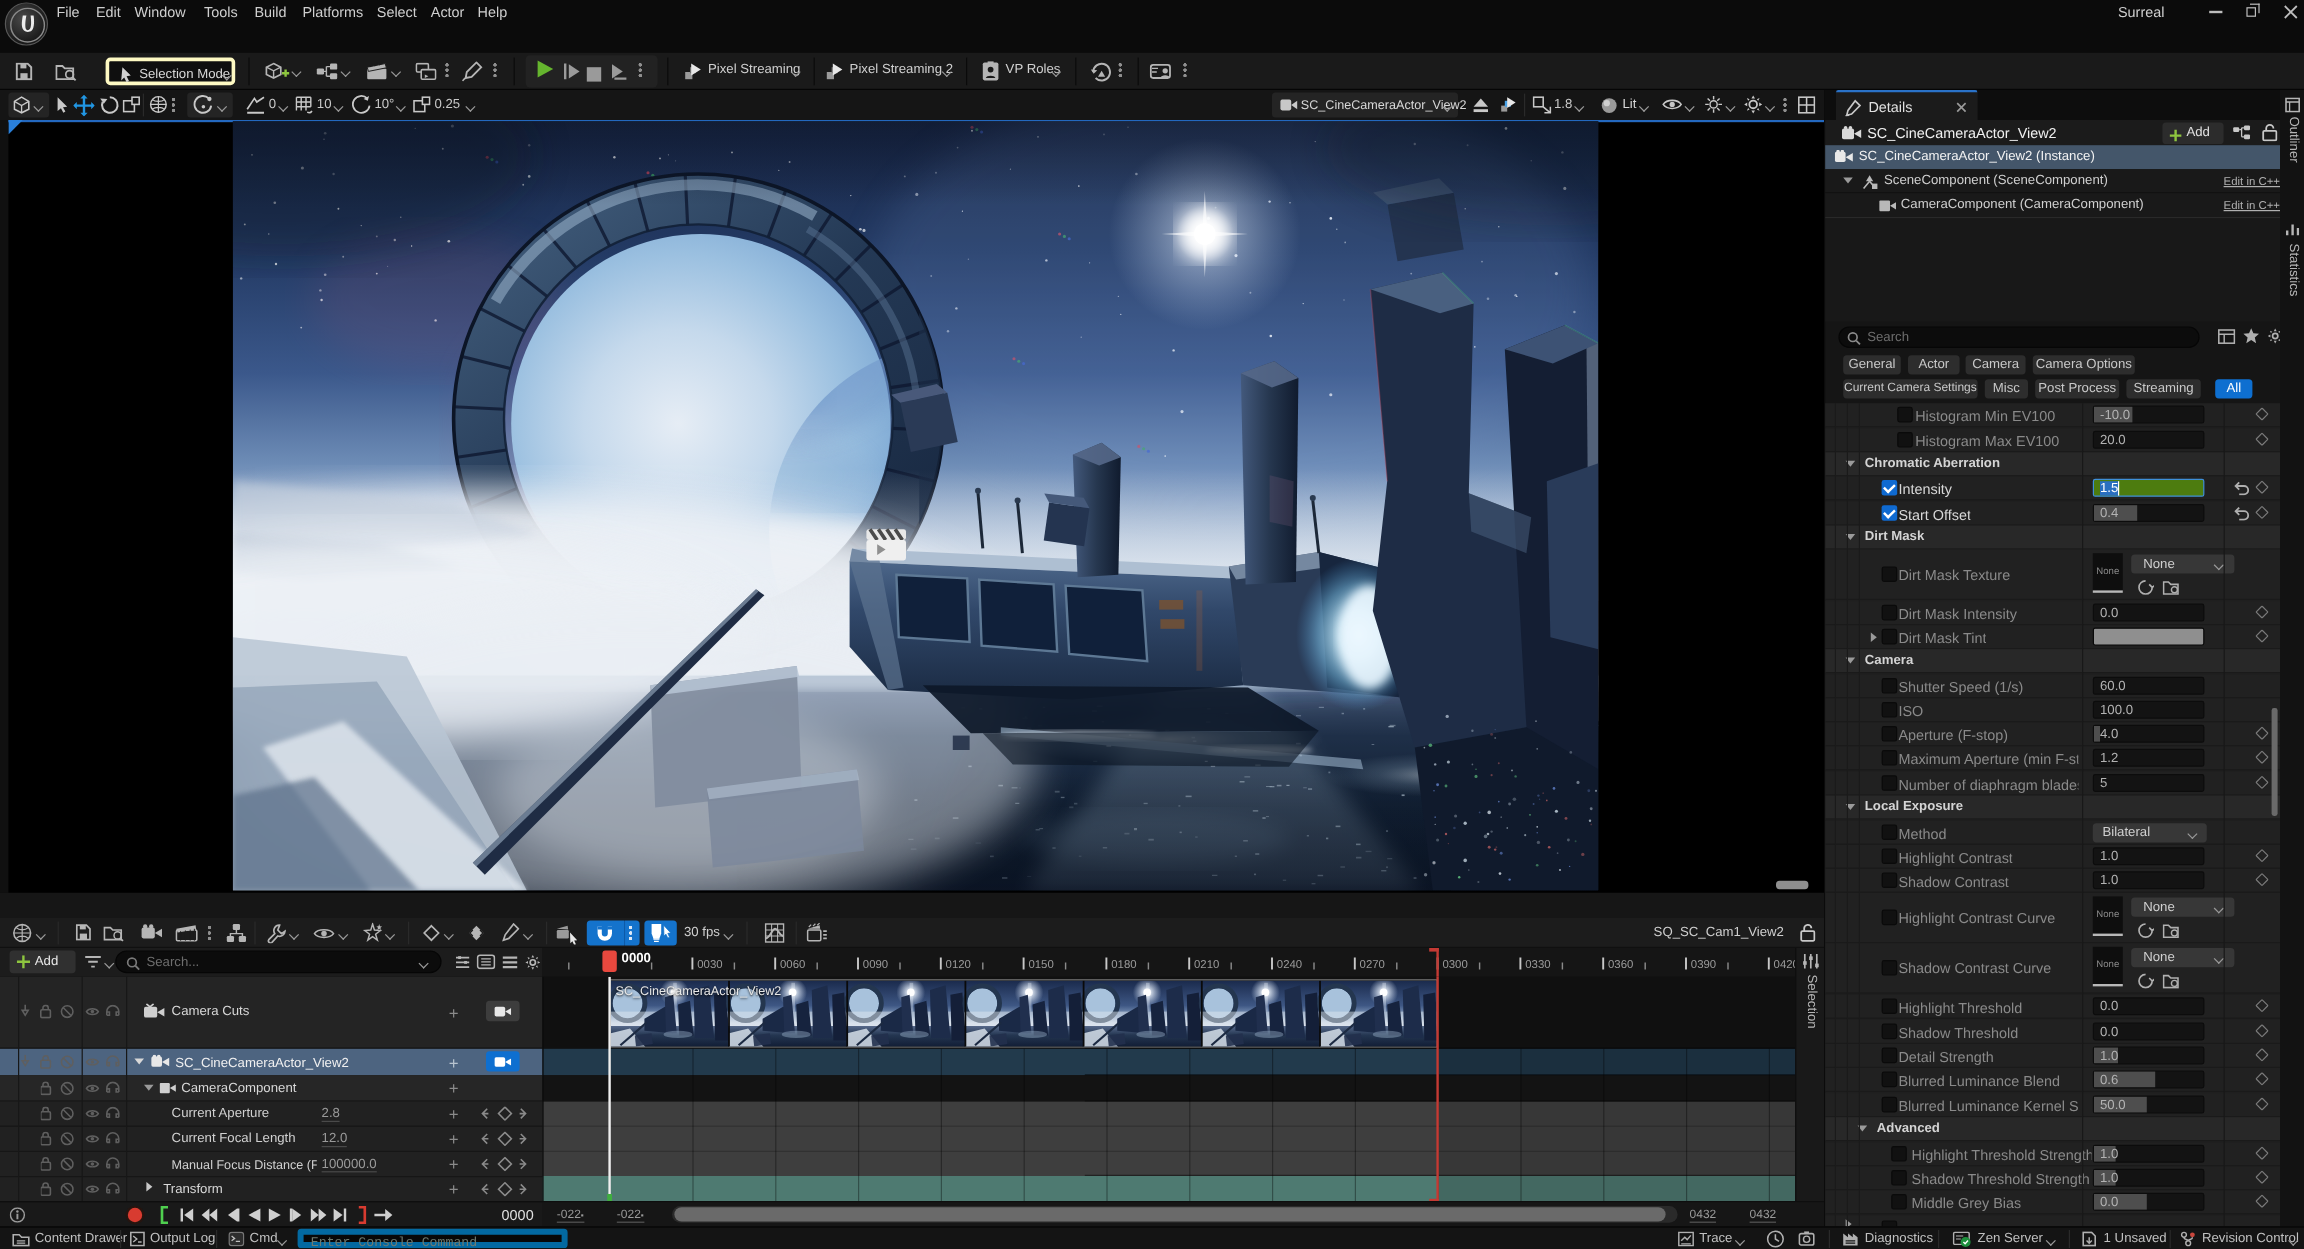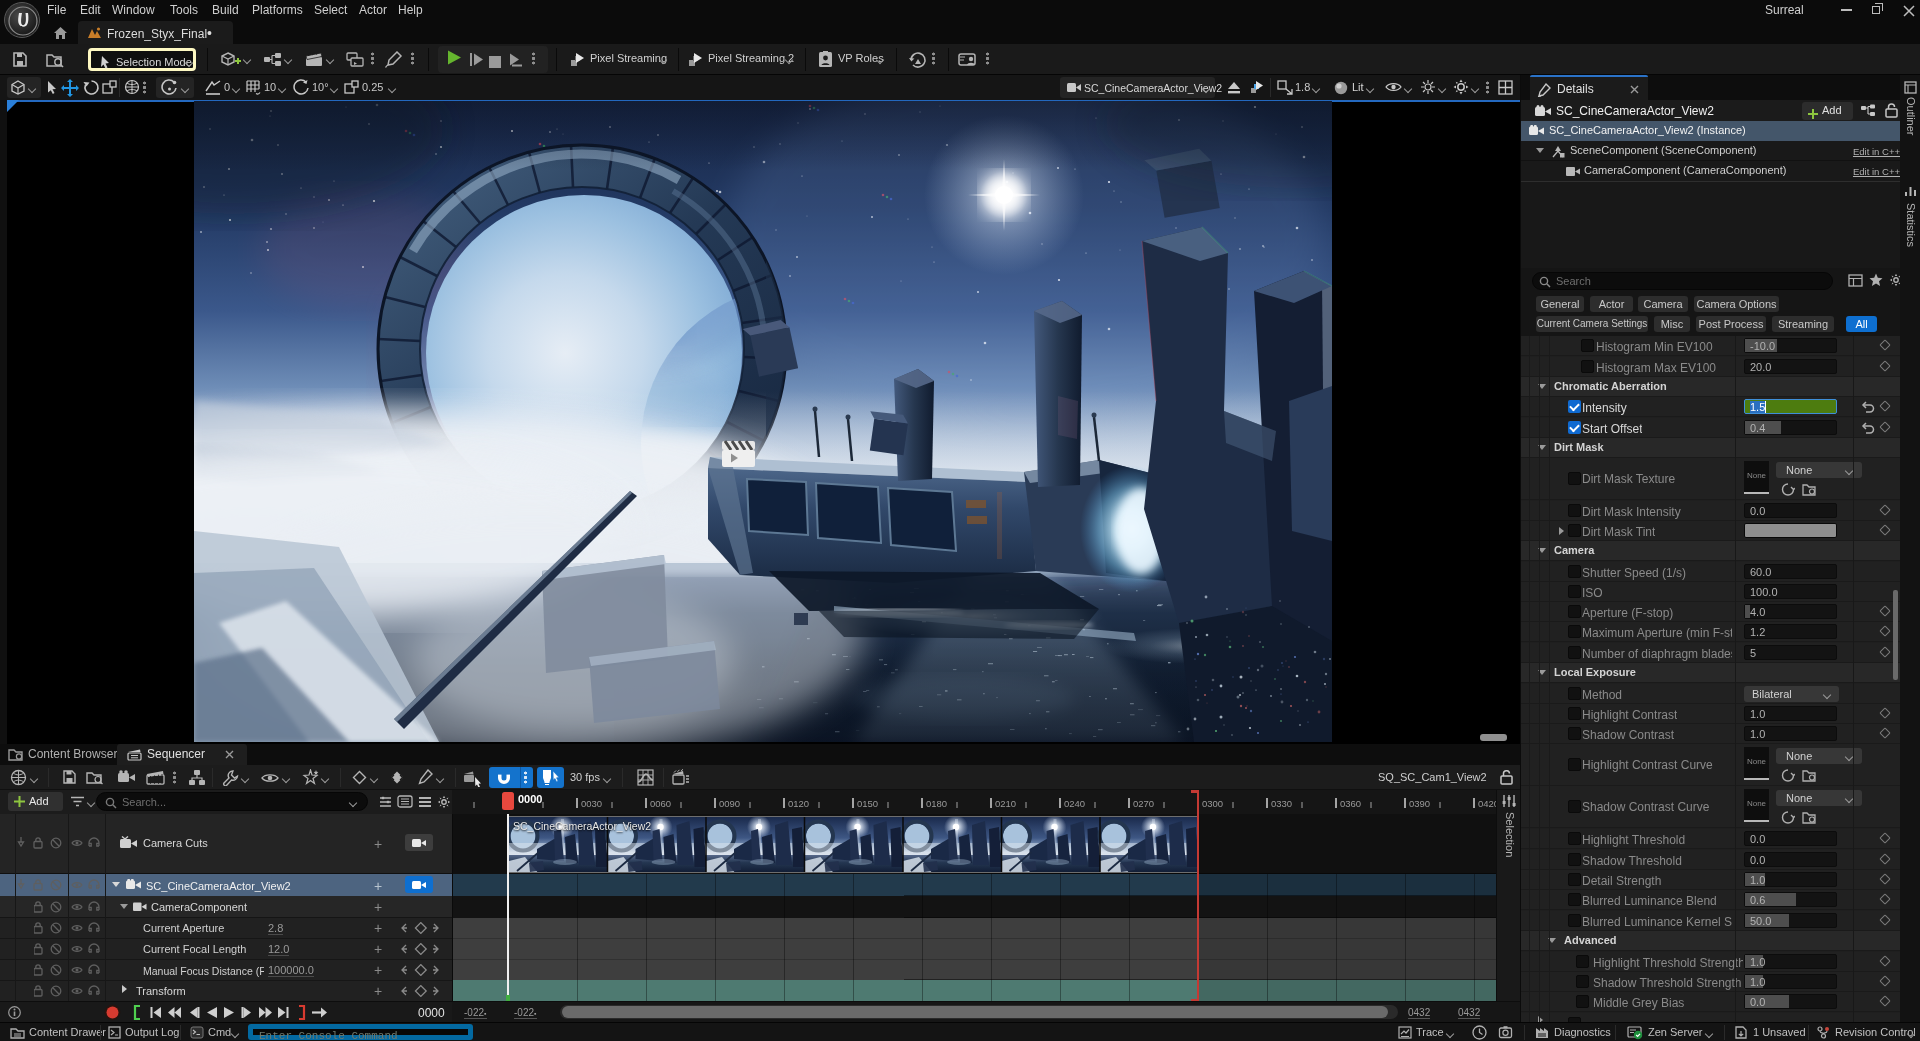--- a/index.html
+++ b/index.html
@@ -80,32 +80,20 @@
     <div class="abs" style="left:1841px;top:9px;width:11px;height:1.5px;background:#bdbdbd;"></div>
     <div class="abs" style="left:1872px;top:6px;width:8px;height:8px;border:1.3px solid #bdbdbd;"></div>
       <div class="abs" style="left:1875px;top:3px;width:8px;height:8px;border-top:1.3px solid #bdbdbd;border-right:1.3px solid #bdbdbd;"></div>
     <div class="abs" style="left:1903px;top:3px;width:12px;height:12px;">
       <svg width="12" height="12">
           <path d="M1 1 L11 11 M11 1 L1 11" stroke="#bdbdbd" stroke-width="1.5"></path>
         </svg>
     </div>
   </div>
 
-  <div class="abs" id="tabrow" style="left:0;top:20px;width:1920px;height:24px;background:#0b0b0b;">
-    <svg class="abs" style="left:53px;top:6px;" width="15" height="14">
-        <path d="M7.5 1 L14 7 L12 7 L12 13 L9 13 L9 9 L6 9 L6 13 L3 13 L3 7 L1 7 Z" fill="#9a9a9a"></path>
-      </svg>
-    <div class="abs" style="left:78px;top:1px;width:155px;height:23px;background:#1b1b1b;border-radius:4px 4px 0 0;">
-      <svg class="abs" style="left:9px;top:5px;" width="15" height="13">
-          <path d="M1 12 L5 3 L8 9 L10 5 L14 12 Z" fill="#c87d28"></path>
-          <circle cx="11.5" cy="3" r="1.6" fill="#c87d28"></circle>
-        </svg>
-      <div class="abs f12" style="left:29px;top:4px;color:#dcdcdc;">Frozen_Styx_Final<span style="font-size:14px;">•</span></div>
-    </div>
-  </div>
   <div class="abs" style="left:4px;top:2px;width:36px;height:36px;border-radius:50%;background:radial-gradient(circle at 42% 38%,#4a4a4a,#1a1a1a 68%);border:1px solid #585858;z-index:5;">
     <svg width="34" height="34" style="margin:1px;">
       <circle cx="17" cy="17" r="14" fill="none" stroke="#8a8a8a" stroke-width="1.2"></circle>
       <path d="M13 9 C 12 15 11.5 19 14 21.5 C 15.5 23 18.5 23.2 20.5 21.5 C 23 19 22.5 12 22 9 L19.5 9 C 20 13 20.3 18 19 20 C 18 21.5 16 21.5 15.5 20 C 14.7 17.5 15.3 12 16 9 Z" fill="#ececec"></path>
 
     </svg>
   </div>
 
   <div class="abs" id="toolbar" style="left:0;top:44px;width:1920px;height:31px;background:#1a1a1a;border-bottom:1px solid #050505;">
     <svg class="abs" style="left:12px;top:8px;" width="16" height="15">
@@ -886,38 +874,20 @@
           </linearGradient>
           <rect x="0" y="0" width="1138" height="70" fill="url(#topvG)"></rect>
 <ellipse cx="40" cy="28" rx="210" ry="85" fill="#0a1222" opacity="0.35" filter="url(#b16)"></ellipse>
 <ellipse cx="1100" cy="22" rx="190" ry="65" fill="#0a1222" opacity="0.28" filter="url(#b16)"></ellipse>
 </svg></div>
     <div class="abs" style="left:1480px;top:659px;width:27px;height:7px;background:#8f8f8f;border-radius:3px;"></div>
   </div>
 
   <div class="abs" id="sequencer" style="left:0;top:744px;width:1520px;height:278px;background:#161616;">
 
-    <div class="abs" style="left:0;top:0;width:1520px;height:21px;background:#0d0d0d;">
-      <svg class="abs" style="left:8px;top:3px;" width="16" height="14">
-          <path d="M1 3 H6 L8 5 H14 V13 H1 Z" fill="none" stroke="#9a9a9a" stroke-width="1.4"></path>
-          <circle cx="11" cy="9.5" r="2.6" fill="none" stroke="#9a9a9a" stroke-width="1.2"></circle>
-        </svg>
-      <div class="abs f12" style="left:28px;top:3px;color:#b0b0b0;">Content Browser</div>
-      <div class="abs" style="left:117px;top:0;width:130px;height:21px;background:#1e1e1e;border-radius:3px 3px 0 0;">
-        <svg class="abs" style="left:10px;top:4px;" width="16" height="13">
-            <rect x="1" y="5" width="13" height="7" rx="1" fill="none" stroke="#c8c8c8" stroke-width="1.2"></rect>
-            <path d="M1 4 L13 1.5 L13.5 4 Z" fill="#c8c8c8"></path>
-            <path d="M4 7.5 H11 M4 9.8 H11" stroke="#c8c8c8" stroke-width="1"></path>
-          </svg>
-        <div class="abs f12" style="left:30px;top:3px;color:#e0e0e0;">Sequencer</div>
-        <svg class="abs" style="left:108px;top:6px;" width="9" height="9">
-            <path d="M1 1 L8 8 M8 1 L1 8" stroke="#9a9a9a" stroke-width="1.4"></path>
-          </svg>
-      </div>
-    </div>
 
     <div class="abs" style="left:0;top:21px;width:1520px;height:25px;background:#1c1c1c;border-bottom:1px solid #101010;">
       <svg class="abs" style="left:10px;top:4px;" width="17" height="17">
           <circle cx="8.5" cy="8.5" r="7" fill="none" stroke="#b5b5b5" stroke-width="1.3"></circle>
           <path d="M1.5 8.5 H15.5 M8.5 1.5 V15.5 M3.5 4 C6 6.5 11 6.5 13.5 4 M3.5 13 C6 10.5 11 10.5 13.5 13" stroke="#b5b5b5" stroke-width="1" fill="none"></path>
         </svg>
       <span class="chev abs" style="left:31px;top:10px;"></span>
       <div class="vline" style="left:48px;top:3px;height:19px;background:#2a2a2a;"></div>
       <svg class="abs" style="left:62px;top:5px;" width="15" height="14">
           <path d="M2 1 H10 L13 4 V13 H2 Z" fill="none" stroke="#b5b5b5" stroke-width="1.4"></path>

